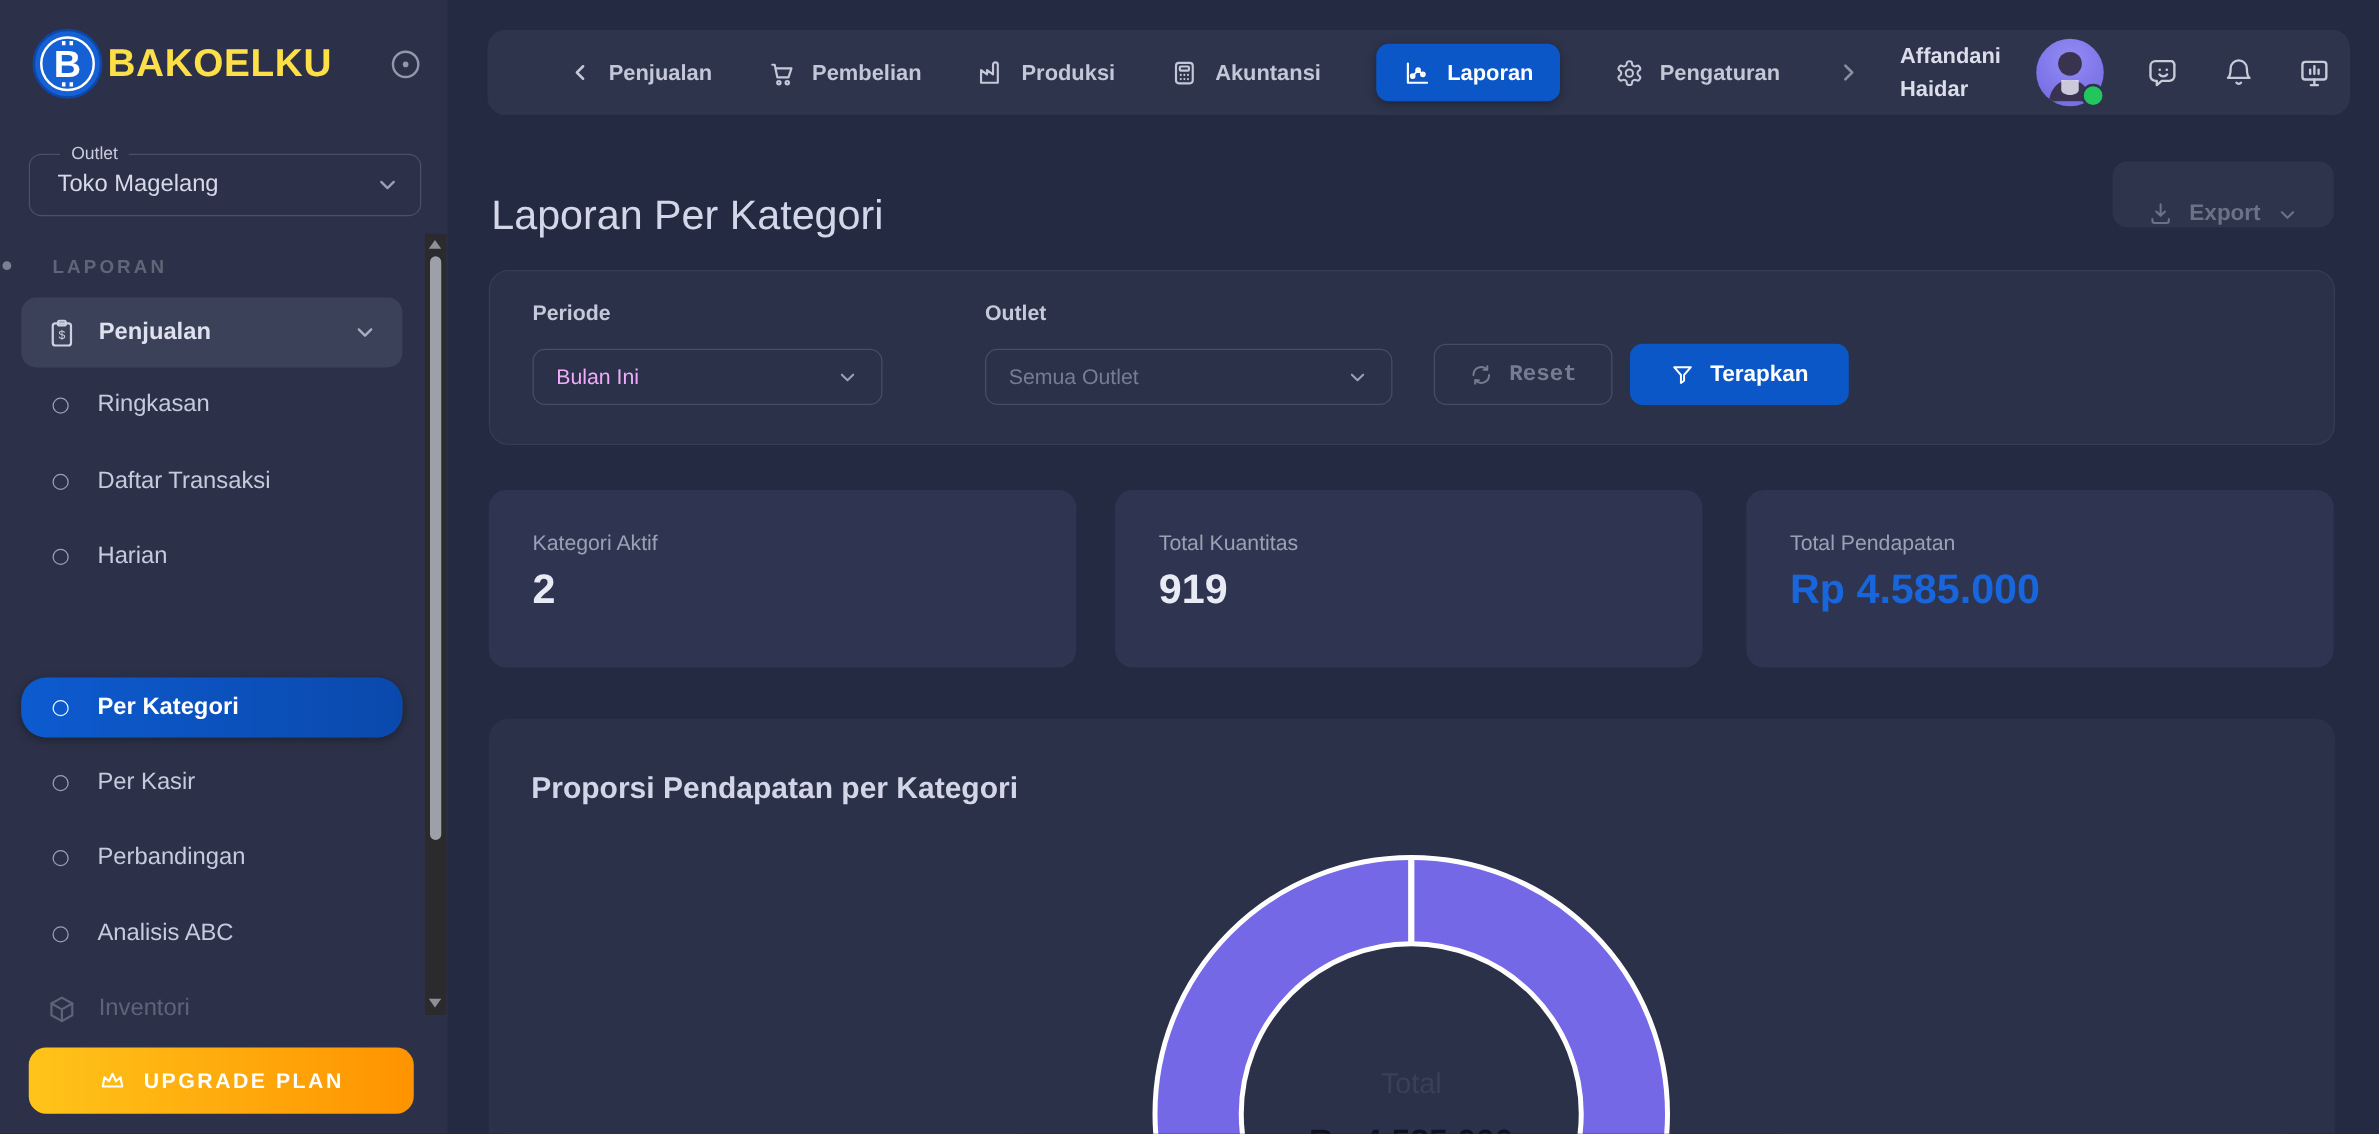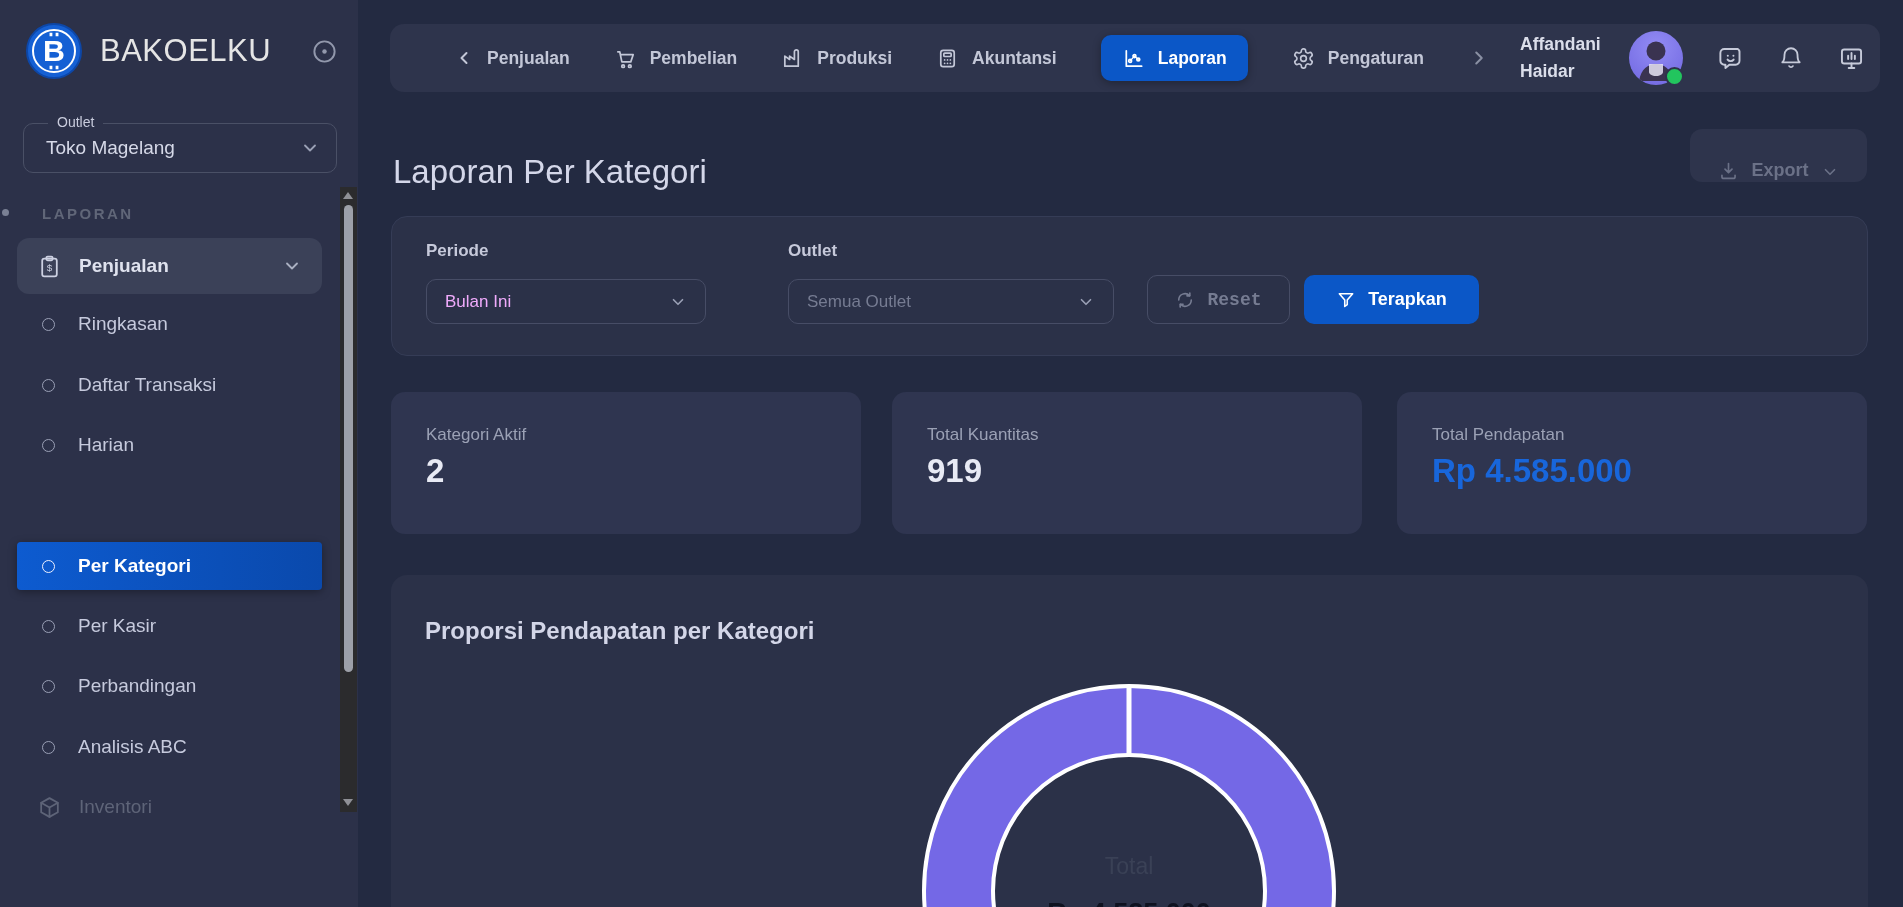--- a/index.html
+++ b/index.html
@@ -6,42 +6,42 @@
   body{width:1903px;height:907px;overflow:hidden;position:relative;background:#232a41;
        font-family:"Liberation Sans",sans-serif;-webkit-font-smoothing:antialiased}
   svg{display:block}
   
   .sidebar{position:absolute;left:0;top:0;width:358px;height:907px;background:#2c3149}
   .logo-row{position:absolute;top:22px;left:26px;width:312px;height:58px;display:flex;align-items:center}
   .logo-badge{width:56px;height:56px;border-radius:50%;background:#1560d4;border:2px solid #0d47a8;
               position:relative;box-sizing:border-box;flex:0 0 auto}
   .logo-badge::after{content:"";position:absolute;inset:4px;border:2px solid #fff;border-radius:50%}
   .logo-badge svg{position:absolute;inset:0;width:100%;height:100%}
-  .logo-text{margin-left:18px;font-size:31px;font-weight:normal;color:#e5e5e5;letter-spacing:.5px}
+  .logo-text{margin-left:4px;font-size:31px;font-weight:bold;color:#fde047;letter-spacing:.5px}
   .collapse-btn{margin-left:auto;color:#9298ac;cursor:pointer}
   .outlet-box{position:absolute;left:23px;top:123px;width:314px;height:50px;border:1px solid #4a5066;
               border-radius:10px;box-sizing:border-box;cursor:pointer}
   .outlet-legend{position:absolute;top:-10px;left:24px;background:#2c3149;padding:0 9px;font-size:14px;color:#c9ccdd}
   .outlet-value{position:absolute;left:22px;top:50%;transform:translateY(-50%);font-size:19px;color:#d6d9e8}
   .outlet-box .chev{position:absolute;right:16px;top:50%;transform:translateY(-50%);color:#9aa0b5}
   .section-dot{position:absolute;left:2px;top:209px;width:7px;height:7px;border-radius:50%;background:#7a8094}
   .section-label{position:absolute;left:42px;top:205px;font-size:15px;font-weight:bold;letter-spacing:2.5px;color:#606678}
   .menu-parent{position:absolute;left:17px;width:305px;height:56px;background:#3b4158;border-radius:12px;
                display:flex;align-items:center;padding:0 20px;box-sizing:border-box;color:#dfe2ee;cursor:pointer}
   .menu-parent .mp-icon{color:#cdd1e2;flex:0 0 auto}
   .menu-parent .mp-label{margin-left:17px;font-size:19px;font-weight:600}
   .menu-parent .mp-chev{margin-left:auto;color:#aab0c2}
   .menu-parent.ghost{background:transparent;color:#5e6478}
   .menu-parent.ghost .mp-icon{color:#5e6478}
   .menu-parent.ghost .mp-label{font-weight:400}
   .submenu-item{position:absolute;left:17px;width:305px;height:44px;display:flex;align-items:center;
                 padding-left:25px;box-sizing:border-box;color:#c6cadd;font-size:19px;cursor:pointer}
   .submenu-item .bullet{width:11px;height:11px;border:1.6px solid #9aa0b6;border-radius:50%;flex:0 0 auto}
   .submenu-item .sm-label{margin-left:23px}
-  .submenu-item.active{background:linear-gradient(90deg,#0d5bd0,#0a49ac);border-radius:4px;height:48px;
+  .submenu-item.active{background:linear-gradient(90deg,#0d5bd0,#0a49ac);border-radius:20px;height:48px;
                        color:#fff;font-weight:600;box-shadow:0 2px 8px rgba(0,0,0,.35)}
   .submenu-item.active .bullet{border-color:#eef1ff}
   .upgrade-btn{position:absolute;left:23px;top:838px;width:308px;height:53px;border:none;border-radius:14px;
                background:linear-gradient(90deg,#ffc41a,#ff9300);color:#fff;font-family:inherit;font-weight:bold;
                font-size:17px;letter-spacing:2px;display:flex;align-items:center;justify-content:center;gap:14px;cursor:pointer}
   
   .sb-track{position:absolute;left:340px;top:187px;width:17px;height:625px;background:#2b2b2d}
   .sb-arrow{position:absolute;left:3px;width:0;height:0;border-left:5.5px solid transparent;border-right:5.5px solid transparent;cursor:pointer}
   .sb-arrow.up{top:5px;border-bottom:7px solid #8f9096}
   .sb-arrow.down{bottom:6px;border-top:7px solid #8f9096}
@@ -176,20 +176,28 @@
   <div class="menu-parent ghost" style="top:785px;height:44px">
     <span class="mp-icon">
       <svg width="25" height="25" viewBox="0 0 24 24" fill="none" stroke="currentColor" stroke-width="1.7" stroke-linecap="round" stroke-linejoin="round">
           <path d="M12 3l8 4.5v9L12 21l-8-4.5v-9L12 3z"></path>
           <path d="M4 7.5l8 4.5 8-4.5M12 12v9"></path>
         </svg>
     </span>
     <span class="mp-label">Inventori</span>
   </div>
 
+  <button class="upgrade-btn">
+    <span>
+      <svg width="22" height="22" viewBox="0 0 24 24" fill="none" stroke="#fff" stroke-width="1.8" stroke-linecap="round" stroke-linejoin="round">
+          <path d="M3.5 16.5L5 8.5l4 3.5 3-6.5 3 6.5 4-3.5 1.5 8H3.5z"></path>
+        </svg>
+    </span>
+    <span>UPGRADE PLAN</span>
+  </button>
 
   <div class="sb-track">
     <div class="sb-arrow up"></div>
     <div class="sb-thumb"></div>
     <div class="sb-arrow down"></div>
   </div>
 </aside>
 
 <nav class="topnav">
   <div class="nav-item">

